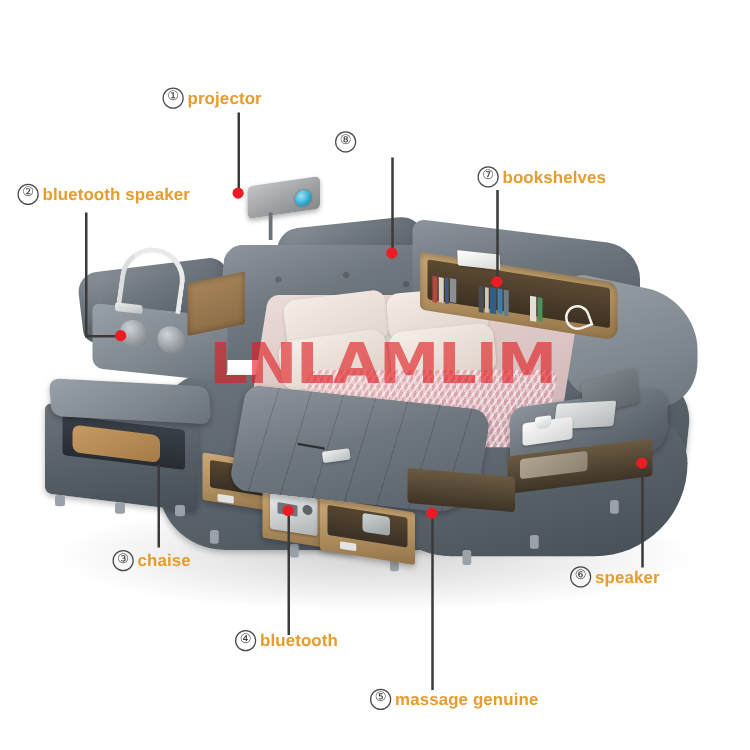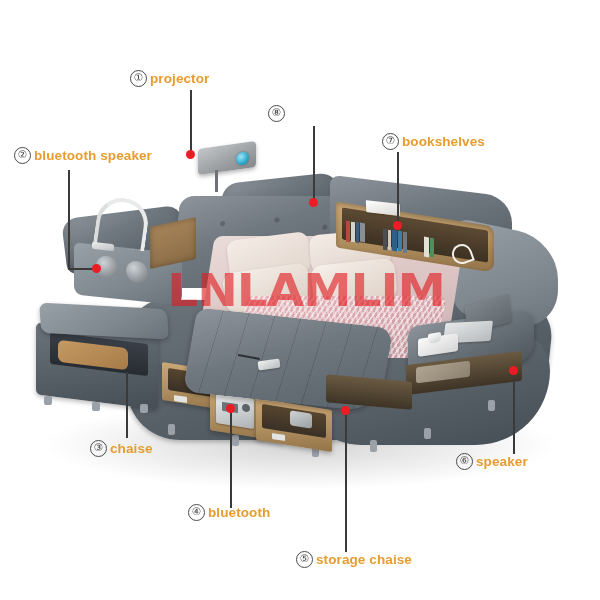--- a/index.html
+++ b/index.html
@@ -268,21 +268,21 @@
     <span class="clabel">chaise</span>
   </div>
 
   <div class="callout" style="left:188px;top:504px;">
     <span class="cnum">④</span>
     <span class="clabel">bluetooth</span>
   </div>
 
   <div class="callout" style="left:296px;top:551px;">
     <span class="cnum">⑤</span>
-    <span class="clabel">storage chaise</span>
+    <span class="clabel">massage genuine</span>
   </div>
 
   <div class="callout" style="left:456px;top:453px;">
     <span class="cnum">⑥</span>
     <span class="clabel">speaker</span>
   </div>
 
   <div class="callout" style="left:382px;top:133px;">
     <span class="cnum">⑦</span>
     <span class="clabel">bookshelves</span>

